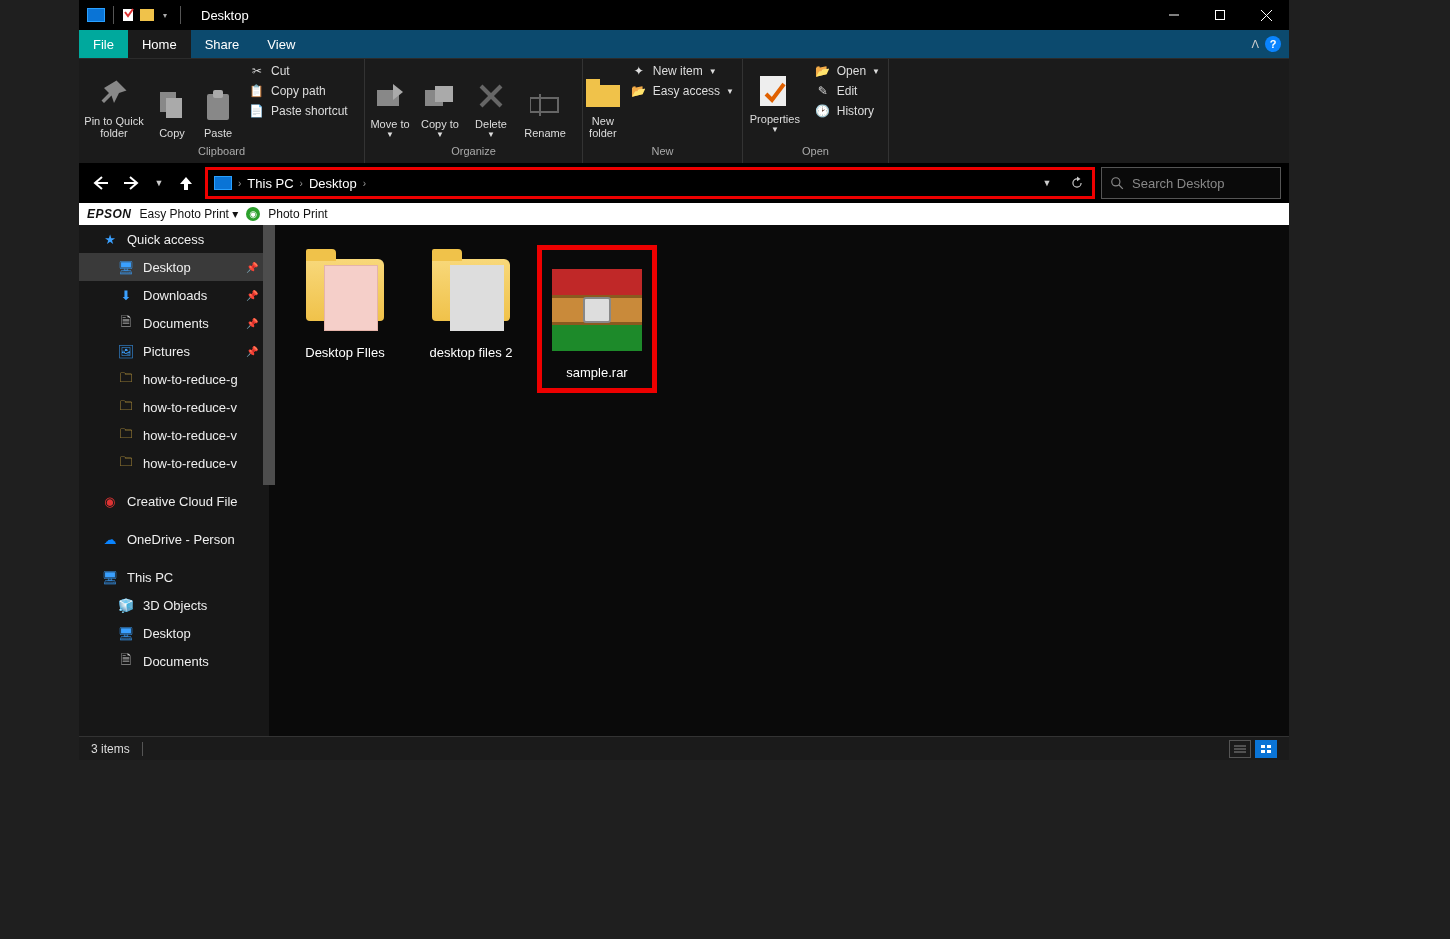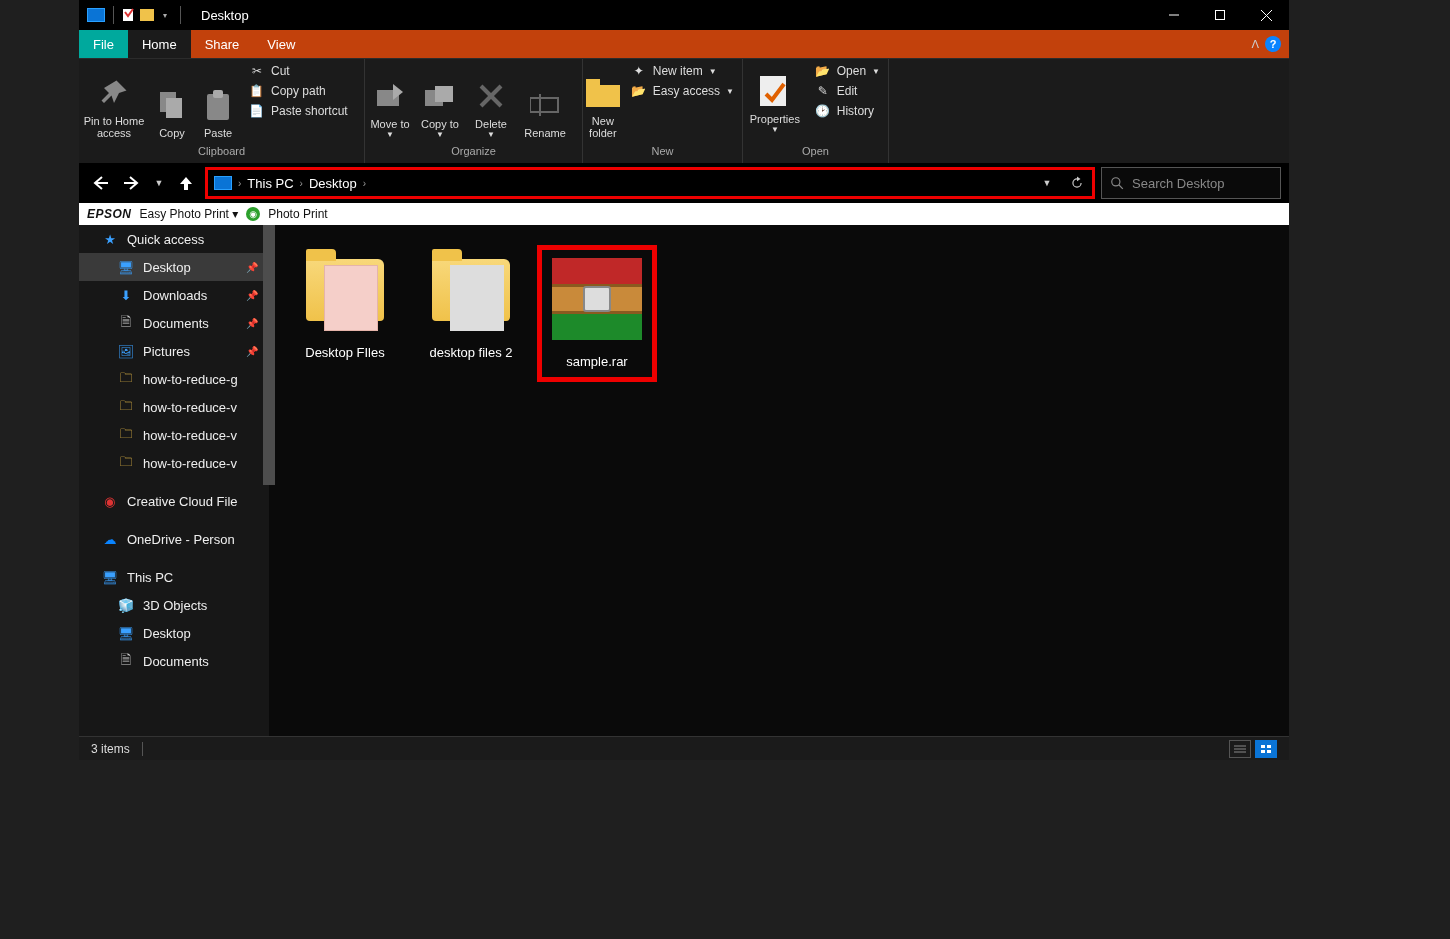--- a/index.html
+++ b/index.html
@@ -12,21 +12,21 @@
   .titlebar { height:30px; display:flex; align-items:center; background:#000; }
   .titlebar .tb-left { display:flex; align-items:center; gap:4px; padding-left:8px; }
   .titlebar .tb-icon { width:18px; height:14px; background:#0a74d6; border:1px solid #2aa0ff; }
   .titlebar .tb-divider { width:1px; height:18px; background:#555; margin:0 4px; }
   .titlebar .qa-icon { width:14px; height:14px; display:flex; align-items:center; justify-content:center; }
   .titlebar .title { margin-left:12px; color:#fff; font-size:13px; }
   .titlebar .tb-right { margin-left:auto; display:flex; }
   .tb-btn { width:46px; height:30px; display:flex; align-items:center; justify-content:center; color:#fff; }
 
   
-  .ribbon-tabs { height:28px; display:flex; align-items:stretch; background:#c2410c; position:relative; }
+  .ribbon-tabs { height:28px; display:flex; align-items:stretch; background:#0c4a6e; position:relative; }
   .ribbon-tab { padding:0 14px; display:flex; align-items:center; font-size:13px; color:#fff; }
   .ribbon-tab.file { background:#00a99d; color:#fff; }
   .ribbon-tab.active { background:#1b1b1b; }
   .ribbon-right { margin-left:auto; display:flex; align-items:center; gap:6px; padding-right:8px; }
   .help-badge { width:16px; height:16px; border-radius:50%; background:#0a84ff; color:#fff; font-size:11px; font-weight:bold; display:flex; align-items:center; justify-content:center; }
 
   
   .ribbon { height:105px; background:#1b1b1b; display:flex; border-top:1px solid #2b2b2b; }
   .rgroup { display:flex; flex-direction:column; border-right:1px solid #333; }
   .rgroup .row { display:flex; flex:1; }
@@ -60,21 +60,21 @@
   .sidebar .scroll-thumb { position:absolute; right:-6px; top:0; width:12px; height:260px; background:#4d4d4d; }
   .side-item { display:flex; align-items:center; height:28px; padding-left:26px; gap:8px; color:#eee; font-size:13px; white-space:nowrap; overflow:hidden; }
   .side-item.top { padding-left:22px; font-weight:500; }
   .side-item .pin { margin-left:auto; margin-right:10px; color:#888; font-size:10px; }
   .side-item.selected { background:#3a3a3a; }
   .side-item .sicon { width:18px; display:flex; justify-content:center; }
   .sec-spacer { height:10px; }
 
   .content { flex:1; background:#0a0a0a; padding:20px 16px; display:flex; gap:6px; align-items:flex-start; }
   .fitem { width:120px; display:flex; flex-direction:column; align-items:center; gap:10px; color:#fff; font-size:13px; text-align:center; }
-  .fitem.highlighted { border:5px solid #e00; padding:4px 2px 8px; }
+  .fitem.highlighted { border:5px solid #e00; padding:15px 2px 8px; }
   .ficon { width:90px; height:90px; display:flex; align-items:center; justify-content:center; position:relative; }
   .folder-shape { width:78px; height:62px; background:linear-gradient(#f8d87a,#f0c24a); border-radius:2px 6px 4px 4px; position:relative; }
   .folder-shape::before { content:""; position:absolute; left:0; top:-10px; width:30px; height:12px; background:#f0c24a; border-radius:2px 4px 0 0; }
   .folder-inner-a { position:absolute; right:6px; top:6px; width:54px; height:66px; background:#f5cfc9; border:1px solid #e5b4aa; }
   .folder-inner-b { position:absolute; right:6px; top:6px; width:54px; height:66px; background:#ddd; }
   .rar { width:90px; height:82px; display:flex; flex-direction:column; }
   .rar .band { flex:1; }
   .rar .b1{background:#c02828;} .rar .b2{background:#6a3db3;} .rar .b3{background:#1d8a2a;}
   .rar .belt{position:absolute; top:26px; left:0; right:0; height:30px; background:#c98a3a; border-top:3px solid #8a5a1f; border-bottom:3px solid #8a5a1f;}
   .rar .buckle{position:absolute; top:28px; left:50%; transform:translateX(-50%); width:28px; height:26px; background:#ddd; border:2px solid #888; border-radius:3px;}
@@ -147,21 +147,21 @@
   <div class="ribbon">
 
     <div class="rgroup" style="width:286px;">
       <div class="row">
         <div class="big-btn" style="width:70px;">
           <div class="bicon">
               <svg width="30" height="30" viewBox="0 0 24 24">
                 <path d="M14 2 L22 10 L16 12 L12 20 L10 14 L4 20 L2 18 L8 12 L4 8 Z" fill="#888"></path>
               </svg>
             </div>
-          <span>Pin to Home access</span>
+          <span>Pin to Quick folder</span>
         </div>
         <div class="big-btn" style="width:46px;align-items:center;">
           <div class="bicon">
               <svg width="28" height="30">
                 <rect x="2" y="2" width="16" height="20" fill="#888"></rect>
                 <rect x="8" y="8" width="16" height="20" fill="#aaa"></rect>
               </svg>
             </div>
           <span>Copy</span>
         </div>

